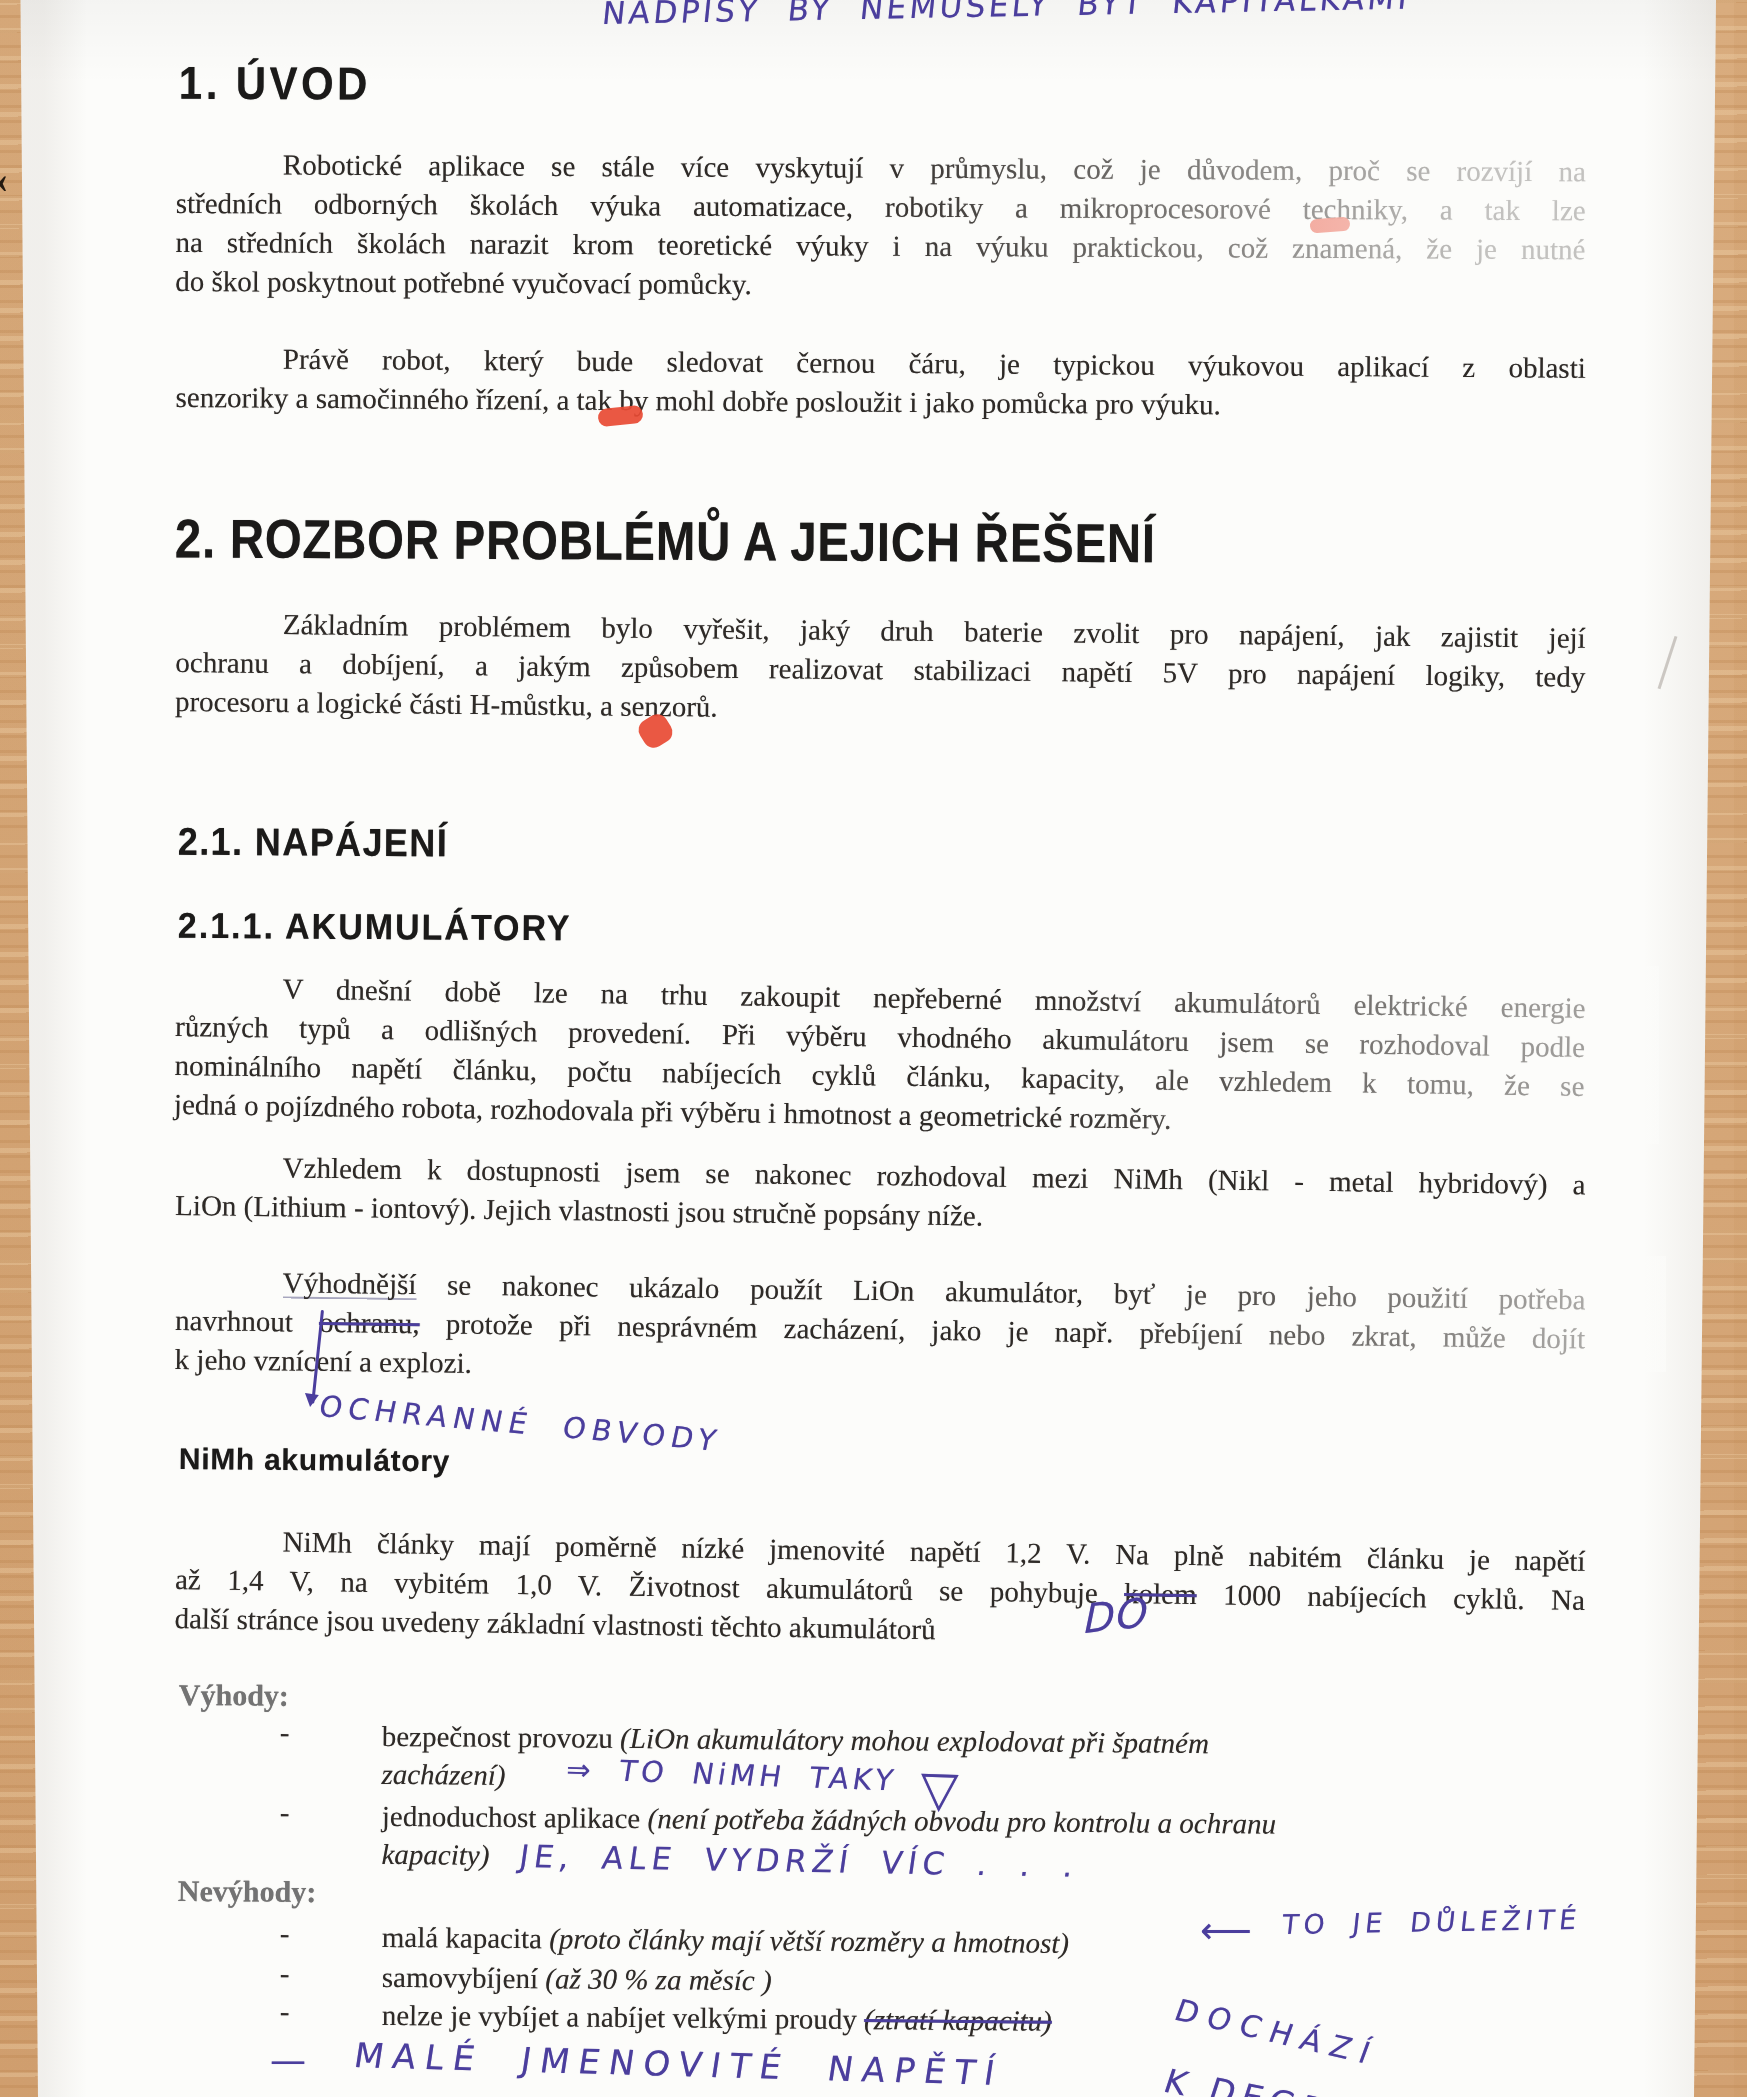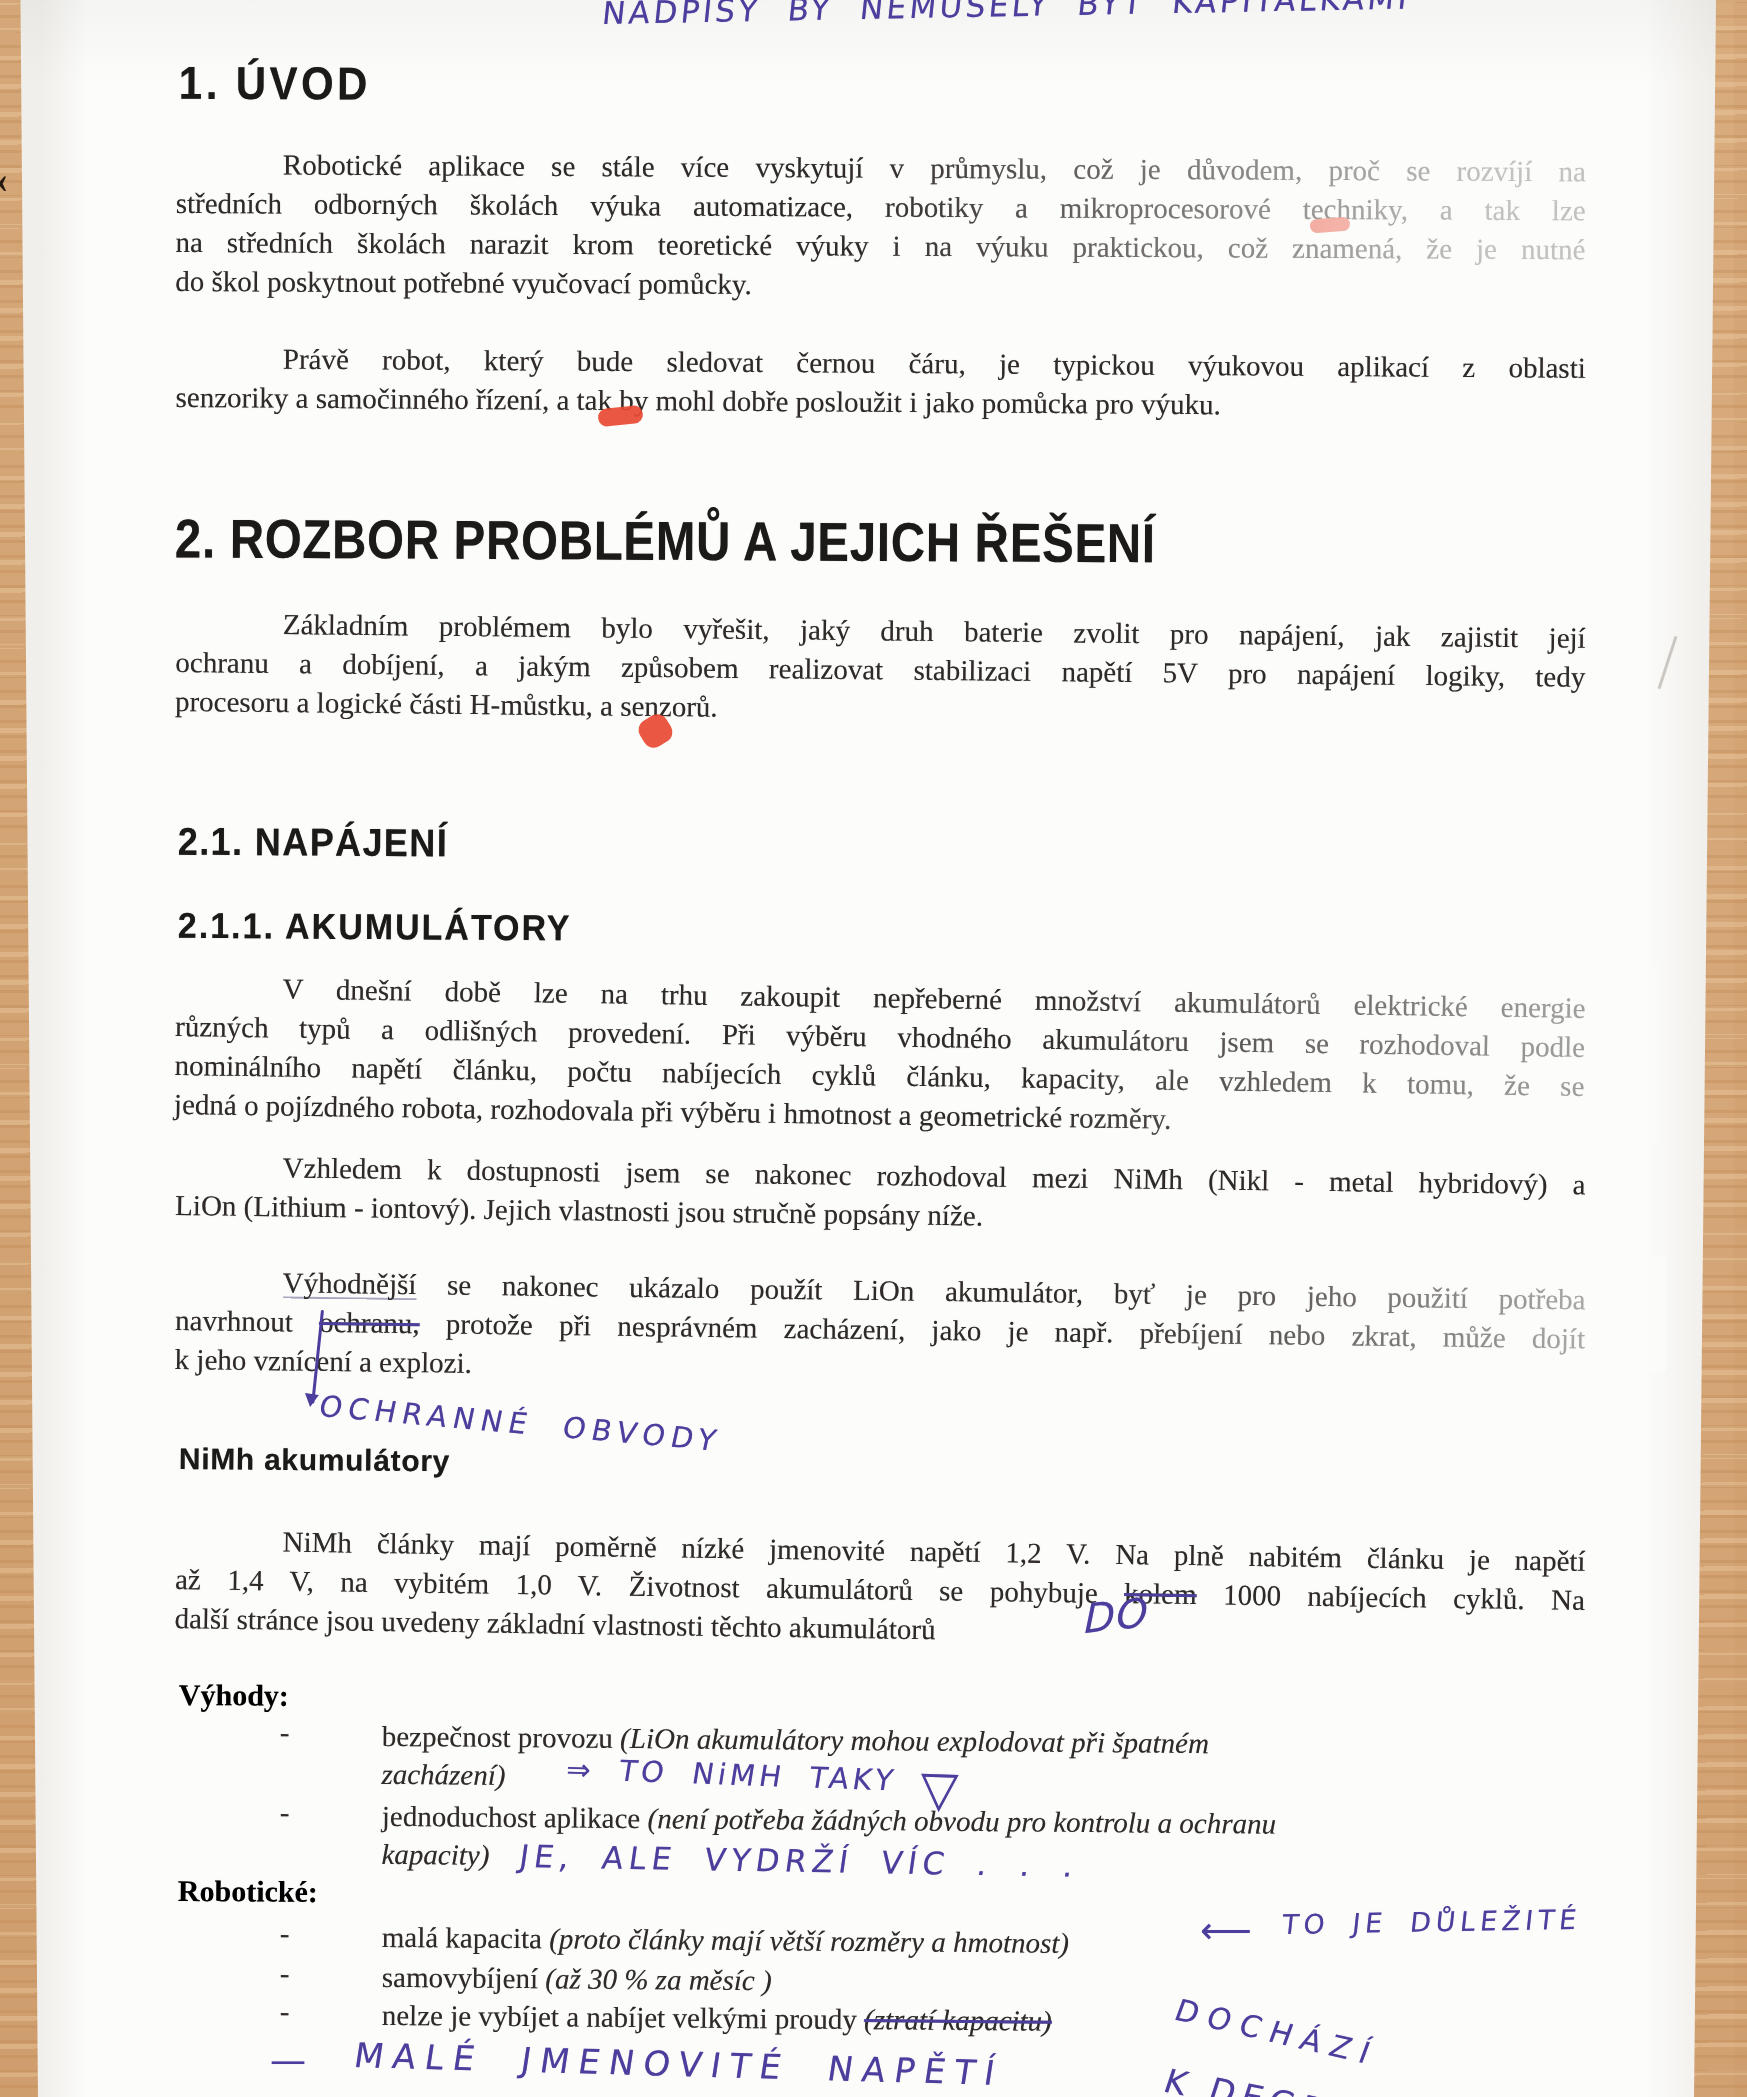--- a/index.html
+++ b/index.html
@@ -47,21 +47,21 @@
   .seg-u{box-shadow:inset 0 -2px 0 rgba(110,108,150,.6);}
 
   .heading{position:absolute;font-family:"Liberation Sans",sans-serif;font-weight:700;
     color:#1b1a19;text-shadow:0 0 0.7px rgba(20,20,20,.55);transform-origin:left top;white-space:nowrap;}
   .h1{left:179px;top:57px;font-size:42px;letter-spacing:3.4px;transform:scaleY(1.10) rotate(.2deg);}
   .h2{left:175px;top:507px;font-size:49px;letter-spacing:0.7px;transform:scaleY(1.12) scaleX(.97) rotate(.25deg);}
   .h21{left:178px;top:819px;font-size:36px;letter-spacing:1.4px;transform:scaleY(1.08) rotate(.35deg);}
   .h211{left:178px;top:905px;font-size:34px;letter-spacing:2px;transform:scaleY(1.06) rotate(.35deg);}
   .hnimh{left:179px;top:1442px;font-size:30px;letter-spacing:0.7px;transform:rotate(.5deg);}
   .hlist{position:absolute;font-family:"Liberation Serif",serif;font-weight:700;font-size:30px;
-    color:#000000;text-shadow:0 0 0.7px rgba(30,28,26,.5);transform-origin:left top;}
+    color:#737373;text-shadow:0 0 0.7px rgba(30,28,26,.5);transform-origin:left top;}
 
   .list-item{position:absolute;left:280px;display:flex;transform-origin:left top;}
   .dash{width:102px;font-size:29px;color:#2e2a27;text-shadow:0 0 0.7px rgba(46,42,39,.5);}
   .item-lines{font-size:29px;line-height:38px;width:1161px;}
   .item-lines .line{min-height:38px;white-space:nowrap;}
 
   
   .hw{position:absolute;font-family:"DejaVu Sans",sans-serif;color:#4b3e9d;white-space:nowrap;
     text-shadow:0 0 0.7px rgba(75,62,157,.55);transform-origin:left top;font-weight:500;}
   .hw-skew{display:inline-block;transform:skewX(-7deg);}
@@ -166,21 +166,21 @@
     <span class="dash">-</span>
     <div class="item-lines">
         <div class="line"><span>jednoduchost aplikace </span><span class="seg-i">(není potřeba žádných obvodu pro kontrolu a ochranu</span></div>
         <div class="line"><span class="seg-i">kapacity)</span></div>
       </div>
   </div>
   <div class="hw" style="left:520px;top:1838px;font-size:31px;letter-spacing:5.5px;word-spacing:12.3px;transform:rotate(1deg);">
     <span class="hw-skew">JE, ALE VYDRŽÍ VÍC . . .</span>
   </div>
 
-  <div class="hlist" style="left:178px;top:1874px;transform:rotate(.4deg);">Robotické:</div>
+  <div class="hlist" style="left:178px;top:1874px;transform:rotate(.4deg);">Nevýhody:</div>
 
   <div class="list-item serif-text" style="top:1917px;transform:rotate(.5deg);">
     <span class="dash">-</span>
     <div class="item-lines">
         <div class="line"><span>malá kapacita </span><span class="seg-i">(proto články mají větší rozměry a hmotnost)</span></div>
       </div>
   </div>
   <div class="hw" style="left:1200px;top:1910px;font-size:36px;">
     <span>⟵</span>
   </div>

